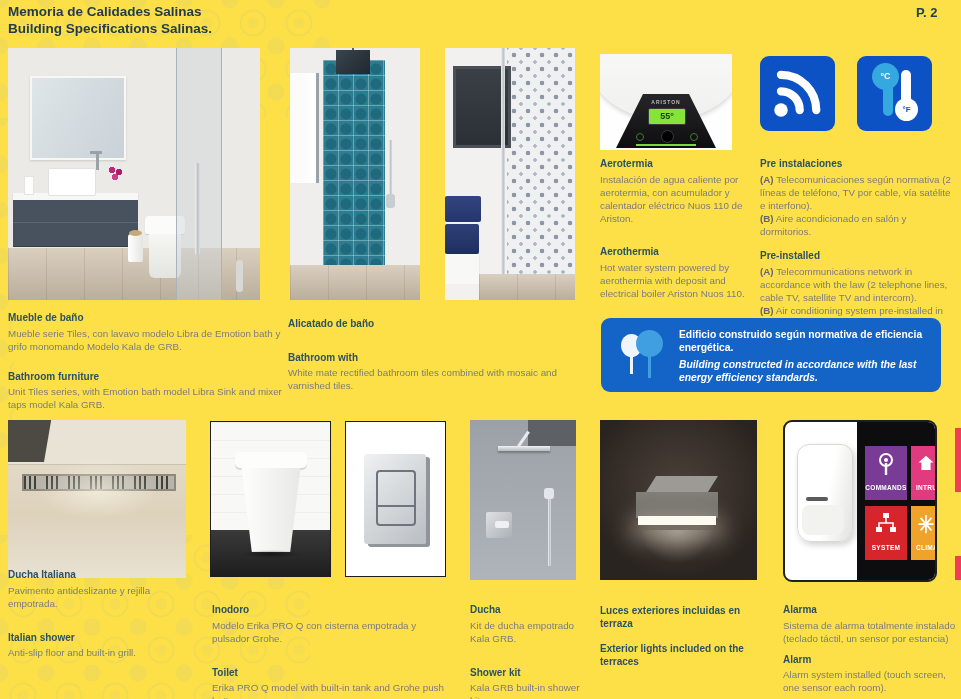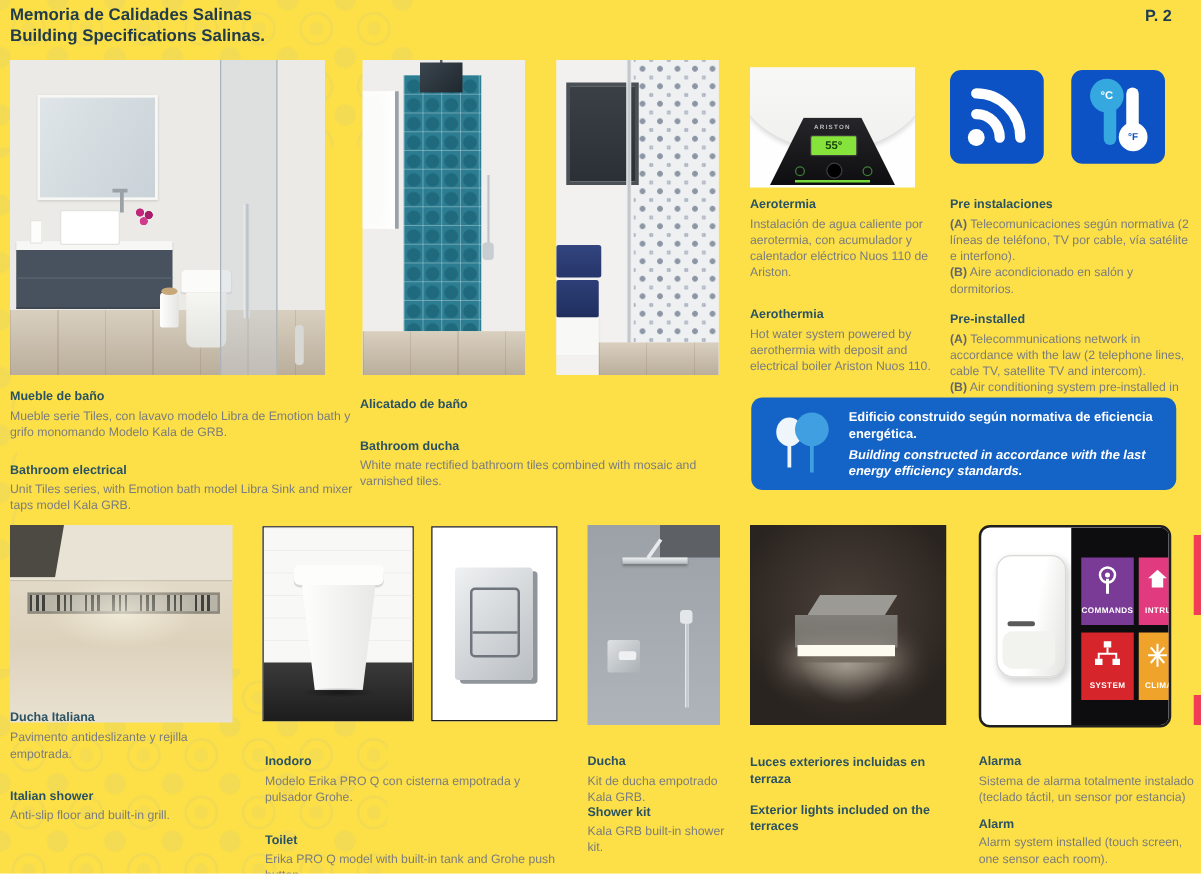--- a/index.html
+++ b/index.html
@@ -140,27 +140,27 @@
     <p class="sec-body"><b>(A)</b> <span>Telecomunicaciones según normativa (2 líneas de teléfono, TV por cable, vía satélite e interfono).</span></p>
     <p class="sec-body"><b>(B)</b> <span>Aire acondicionado en salón y dormitorios.</span></p>
     <p class="sec-title" style="margin-top:12px;">Pre-installed</p>
     <p class="sec-body"><b>(A)</b> <span>Telecommunications network in accordance with the law (2 telephone lines, cable TV, satellite TV and intercom).</span></p>
     <p class="sec-body"><b>(B)</b> <span>Air conditioning system pre-installed in the bedrooms and living room.</span></p>
   </div>
 
   <div class="abs" style="left:8px;top:312px;width:282px;">
     <p class="sec-title">Mueble de baño</p>
     <p class="sec-body">Mueble serie Tiles, con lavavo modelo Libra de Emotion bath y grifo monomando Modelo Kala de GRB.</p>
-    <p class="sec-title" style="margin-top:18px;">Bathroom electrical</p>
+    <p class="sec-title" style="margin-top:18px;">Bathroom furniture</p>
     <p class="sec-body">Unit Tiles series, with Emotion bath model Libra Sink and mixer taps model Kala GRB.</p>
   </div>
 
   <div class="abs" style="left:288px;top:318px;width:282px;">
     <p class="sec-title">Alicatado de baño</p>
-    <p class="sec-title" style="margin-top:21px;">Bathroom ducha</p>
+    <p class="sec-title" style="margin-top:21px;">Bathroom with</p>
     <p class="sec-body">White mate rectified bathroom tiles combined with mosaic and varnished tiles.</p>
   </div>
 
   <div class="ebox">
     <div class="abs" style="left:20px;top:12px;width:50px;height:50px;">
       <div class="abs" style="left:0;top:4px;width:21px;height:23px;border-radius:50%;background:#eef6fc;"></div>
       <div class="abs" style="left:9px;top:26px;width:3px;height:18px;background:#eef6fc;"></div>
       <div class="abs" style="left:15px;top:0;width:27px;height:27px;border-radius:50%;background:#3f9fe0;"></div>
       <div class="abs" style="left:27px;top:26px;width:3px;height:22px;background:#3f9fe0;"></div>
     </div>
@@ -262,21 +262,21 @@
   <div class="abs" style="left:212px;top:604px;width:235px;">
     <p class="sec-title">Inodoro</p>
     <p class="sec-body">Modelo Erika PRO Q con cisterna empotrada y pulsador Grohe.</p>
     <p class="sec-title" style="margin-top:22px;">Toilet</p>
     <p class="sec-body">Erika PRO Q model with built-in tank and Grohe push button.</p>
   </div>
 
   <div class="abs" style="left:470px;top:604px;width:112px;">
     <p class="sec-title">Ducha</p>
     <p class="sec-body">Kit de ducha empotrado Kala GRB.</p>
-    <p class="sec-title" style="">Shower kit</p>
+    <p class="sec-title" style="margin-top:22px;">Shower kit</p>
     <p class="sec-body">Kala GRB built-in shower kit.</p>
   </div>
 
   <div class="abs" style="left:600px;top:604px;width:158px;">
     <p class="sec-title" style="font-size:10px;line-height:1.3;">Luces exteriores incluidas en terraza</p>
     <p class="sec-title" style="font-size:10px;line-height:1.3;margin-top:12px;">Exterior lights included on the terraces</p>
   </div>
 
   <div class="abs" style="left:783px;top:604px;width:176px;">
     <p class="sec-title">Alarma</p>

